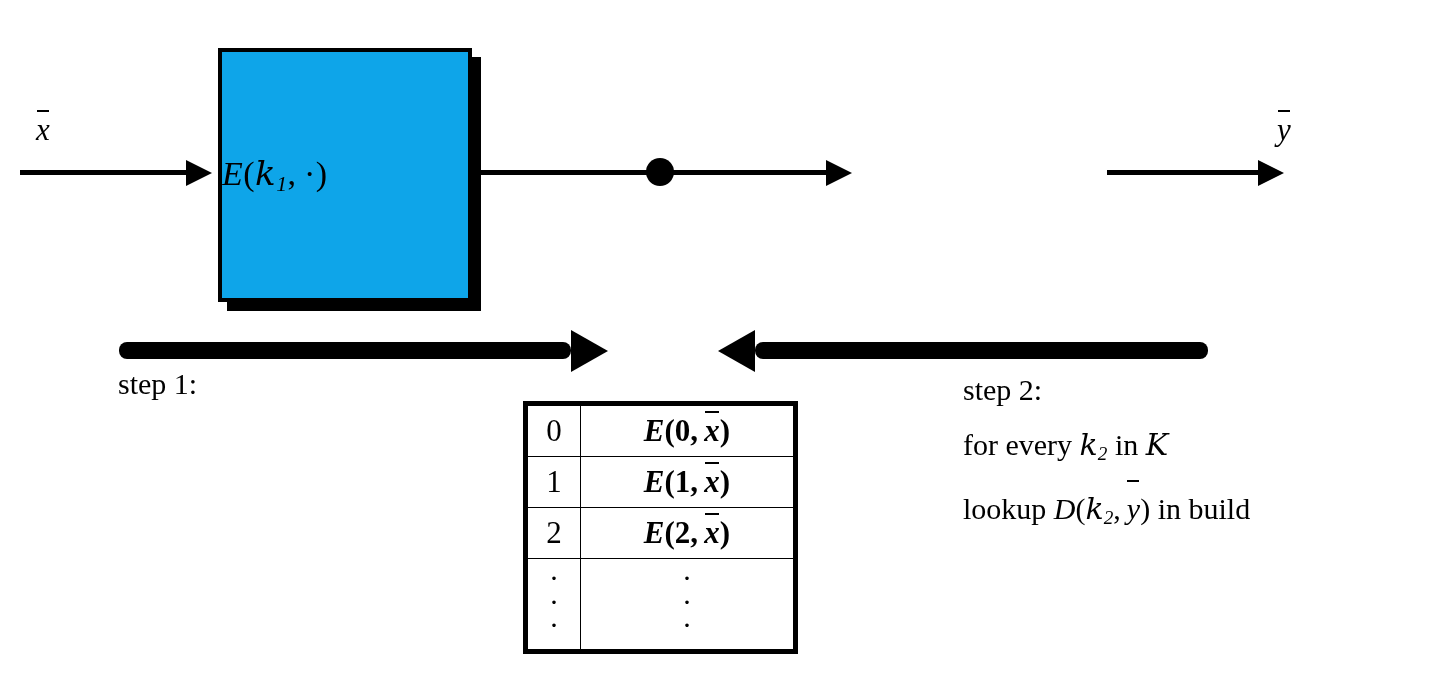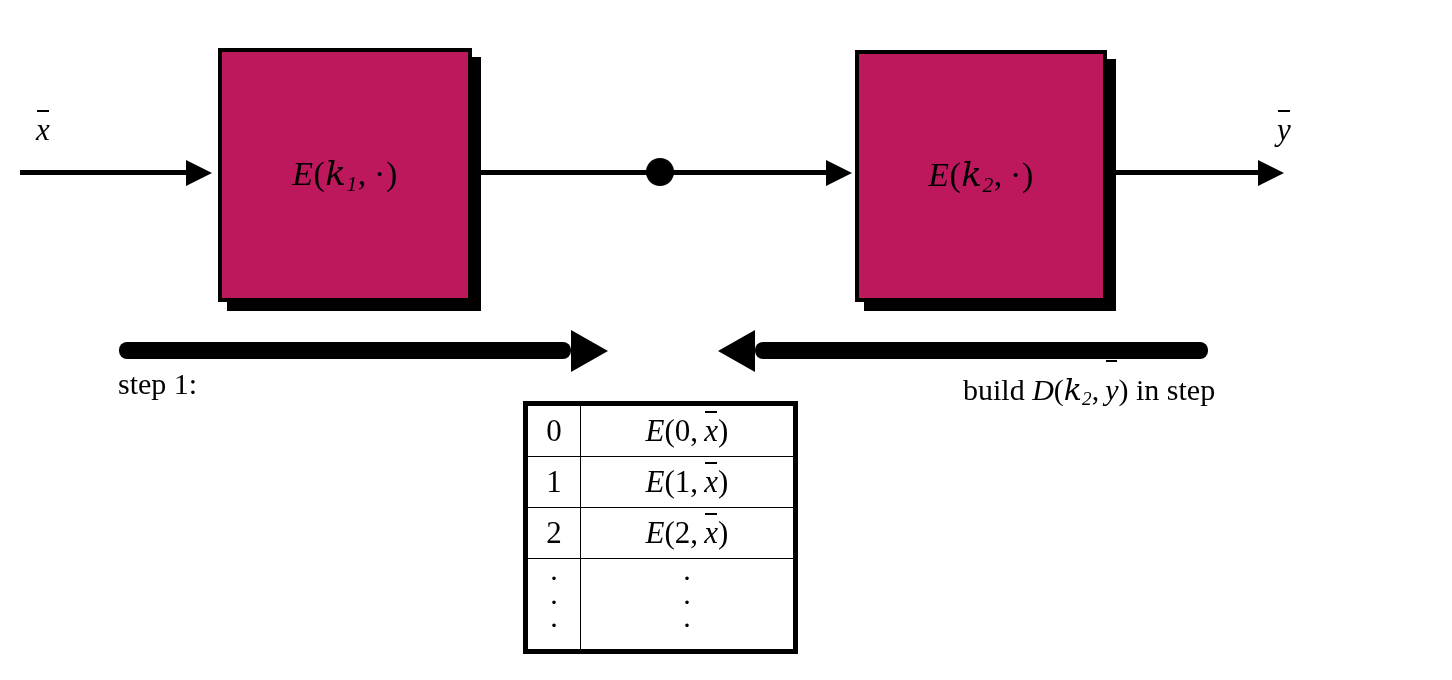--- a/index.html
+++ b/index.html
@@ -18,27 +18,26 @@
   #canvas {
     position: absolute;
     left: 0; top: 0;
     width: 1452px;
     height: 680px;
   }
 
   
   .cipher-box {
     position: absolute;
-    background: #be185d;
+    background: #0ea5e9;
     border: 4px solid #000000;
     box-shadow: 9px 9px 0 0 #000000;
     box-sizing: border-box;
     display: flex;
     align-items: center;
-    justify-content: center;
   }
   .cipher-label {
     font-size: 34px;
     font-style: italic;
     font-family: "Liberation Serif", "DejaVu Serif", serif;
     white-space: nowrap;
     letter-spacing: 0.5px;
   }
 
   
@@ -118,21 +117,21 @@
   }
   .lookup-table td {
     border: 1.6px solid #000000;
     text-align: center;
     vertical-align: middle;
     font-size: 31px;
     font-family: "Liberation Serif", "DejaVu Serif", serif;
     padding: 0;
   }
   .lookup-table td.key-col { width: 52px; }
-  .lookup-table td.val-col { font-style: italic; }
+  .lookup-table td.val-col { font-style: italic; font-weight: bold; }
   .lookup-table tr.dots-row td { height: 90px; font-size: 30px; }
   .vdots {
     display: inline-block;
     line-height: 0.78;
     font-size: 30px;
     letter-spacing: 0;
   }
   .vdots span { display: block; }
 
   
@@ -180,44 +179,41 @@
   <div class="cipher-box" style="left:218px; top:48px; width:254px; height:254px;">
     <div class="cipher-label">
       <span class="it">E</span><span class="rm">(</span><span class="kappa">k</span><span class="sub">1</span><span class="rm">, ·)</span>
     </div>
   </div>
 
   <div class="wire" style="left:472px; top:170px; width:364px;"></div>
   <div class="junction-dot" style="left:646px; top:158px;"></div>
   <div class="arrowhead-right" style="left:826px; top:159.5px;"></div>
 
-  <div class="cipher-box" style="left:855px; top:50px; width:252px; height:252px;">
-    <div class="cipher-label">
-      <span class="it">E</span><span class="rm">(</span><span class="kappa">k</span><span class="sub">2</span><span class="rm">, ·)</span>
-    </div>
-  </div>
 
   <div class="wire" style="left:1107px; top:170px; width:155px;"></div>
   <div class="arrowhead-right" style="left:1258px; top:159.5px;"></div>
   <div class="signal-label" style="left:1277px; top:112px;">
     <span class="ov">y</span>
   </div>
 
   <div class="step-arrow-shaft" style="left:119px; top:342px; width:452px;"></div>
   <div class="step-arrow-head-right" style="left:571px; top:329.5px;"></div>
 
   <div class="step-arrow-head-left" style="left:718px; top:329.5px;"></div>
   <div class="step-arrow-shaft" style="left:755px; top:342px; width:453px;"></div>
 
   <div class="step-caption" style="left:118px; top:356px;">
     <div>step 1:</div>
   </div>
 
   <div class="step-caption" style="left:963px; top:362px;">
-    <div><span class="rm">build </span><span class="it">D</span><span class="rm">(</span><span class="kappa">k</span><span class="sub">2</span><span class="rm">, </span><span class="ov">y</span><span class="rm">)</span><span class="rm"> in step</span></div>
+    <div>step 2:</div>
+    <div><span class="rm">for every </span><span class="kappa">k</span><span class="sub">2</span><span class="rm"> in </span><span class="calK">K</span></div>
+    <div><span class="rm">lookup </span><span class="it">D</span><span class="rm">(</span><span class="kappa">k</span><span class="sub">2</span><span class="rm">, </span><span class="ov">y</span><span class="rm">)</span><span class="rm"> in build</span></div>
   </div>
 
   <div class="lookup-table" style="left:523px; top:401px; width:275px; height:253px;">
     <table>
       <tbody>
         <tr>
           <td class="key-col">0</td>
           <td class="val-col"><span class="it">E</span><span class="rm">(</span><span class="rm">0</span><span class="rm">, </span><span class="ov">x</span><span class="rm">)</span></td>
         </tr>
         <tr>

